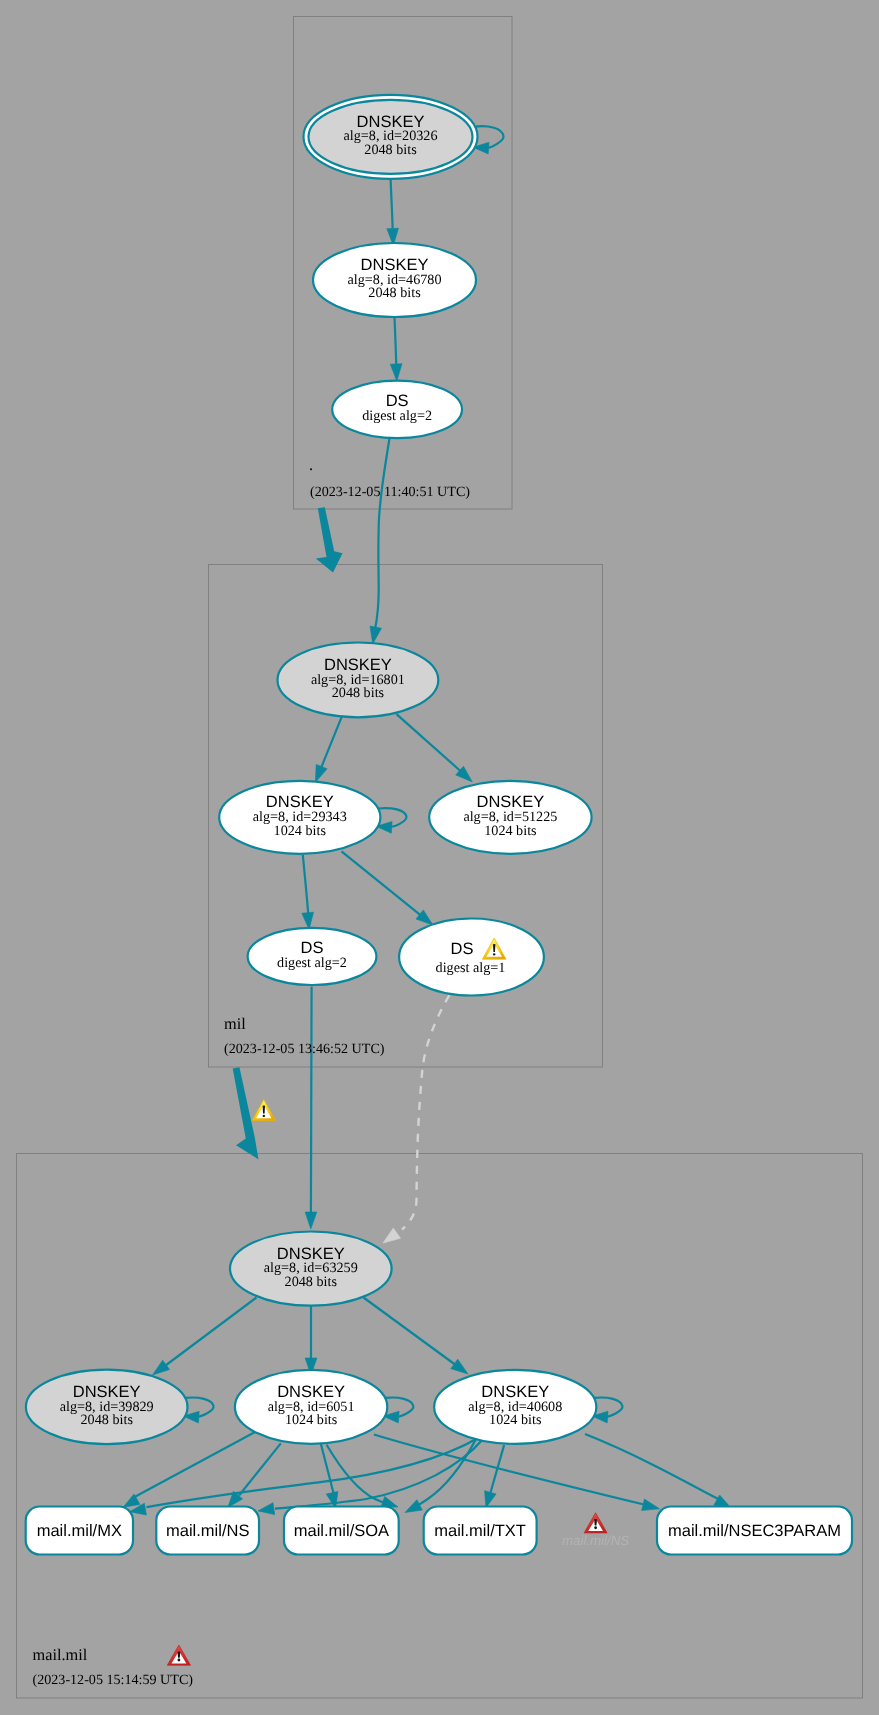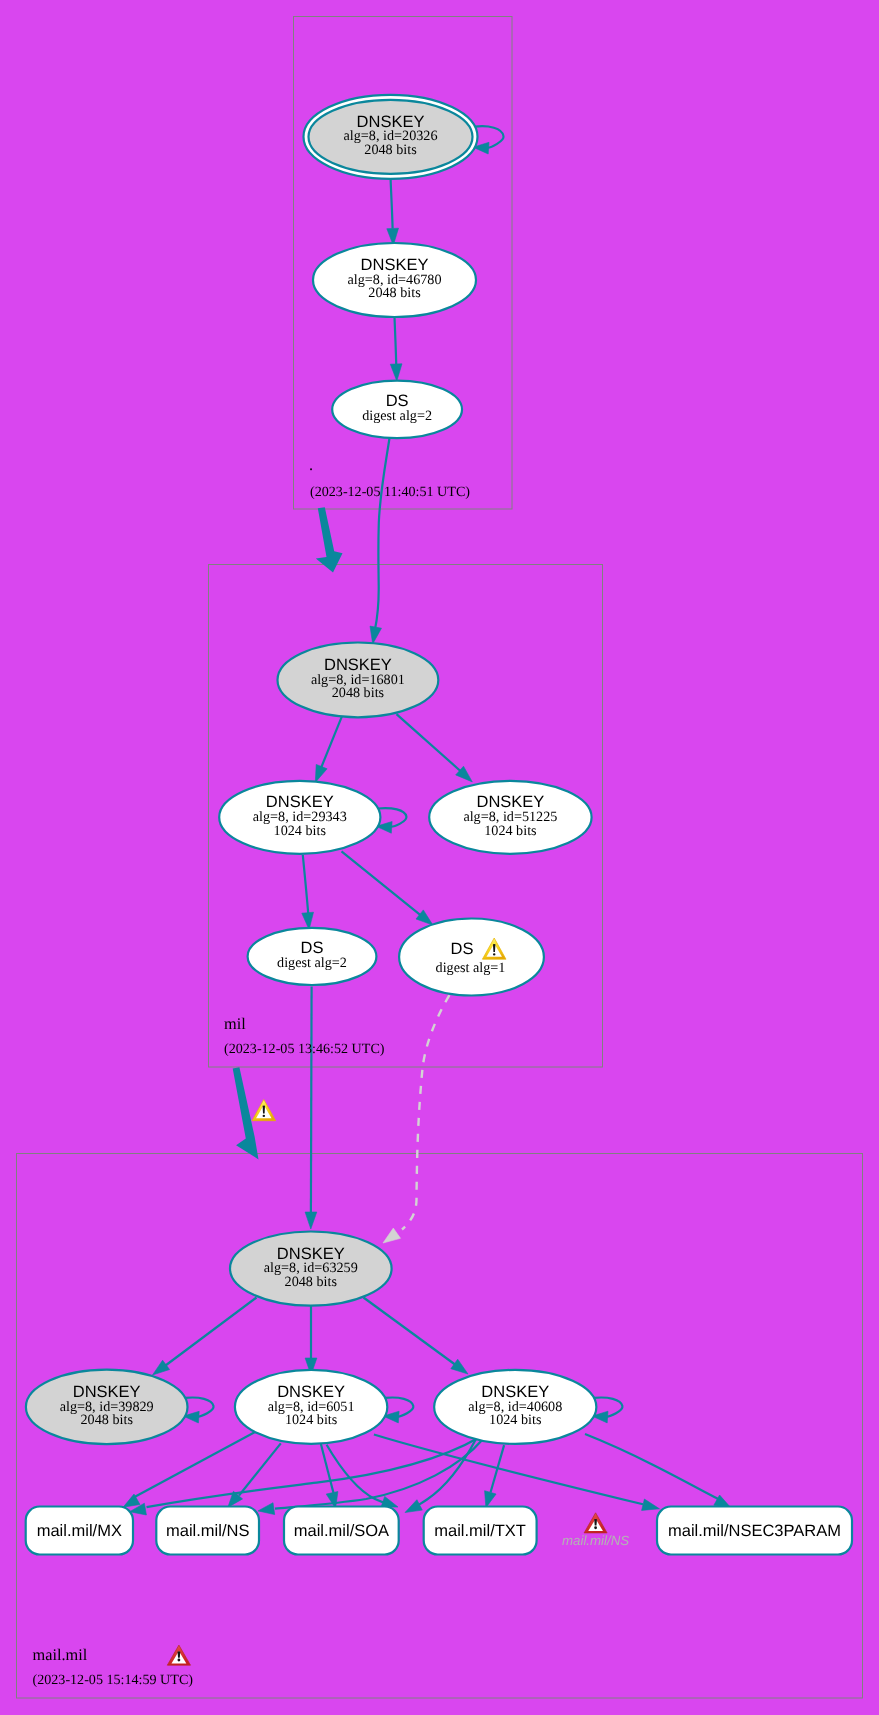--- a/index.html
+++ b/index.html
@@ -1,18 +1,18 @@
 <!DOCTYPE html>
 <html><head>
 <meta charset="utf-8">
 <title>DNSSEC Authentication Chain</title>
 <style>
   html,body{margin:0;padding:0;background:#ffffff;-webkit-font-smoothing:antialiased;text-rendering:geometricPrecision;}
   body{width:879px;height:1715px;overflow:hidden;font-family:"Liberation Sans",sans-serif;}
-  #stage{position:relative;width:879px;height:1715px;background:#d946ef;}
+  #stage{position:relative;width:879px;height:1715px;background:#a3a3a3;}
   svg#graph{display:block;width:879px;height:1715px;}
   .zbox{fill:none;stroke:#808080;stroke-width:1;}
   .node-ell{stroke:#0a879c;stroke-width:2.2;}
   .ell-white{fill:#ffffff;}
   .ell-gray{fill:#d3d3d3;}
   .edge{fill:none;stroke:#0a879c;stroke-width:2.2;stroke-linecap:butt;}
   .edge-thick{fill:#0a879c;stroke:none;}
   .edge-dash{fill:none;stroke:#d3d3d3;stroke-width:2.4;stroke-dasharray:8 8;}
   .ahead{fill:#0a879c;stroke:#0a879c;stroke-width:.6;}
   .ahead-gray{fill:#d3d3d3;stroke:#d3d3d3;stroke-width:.6;}

